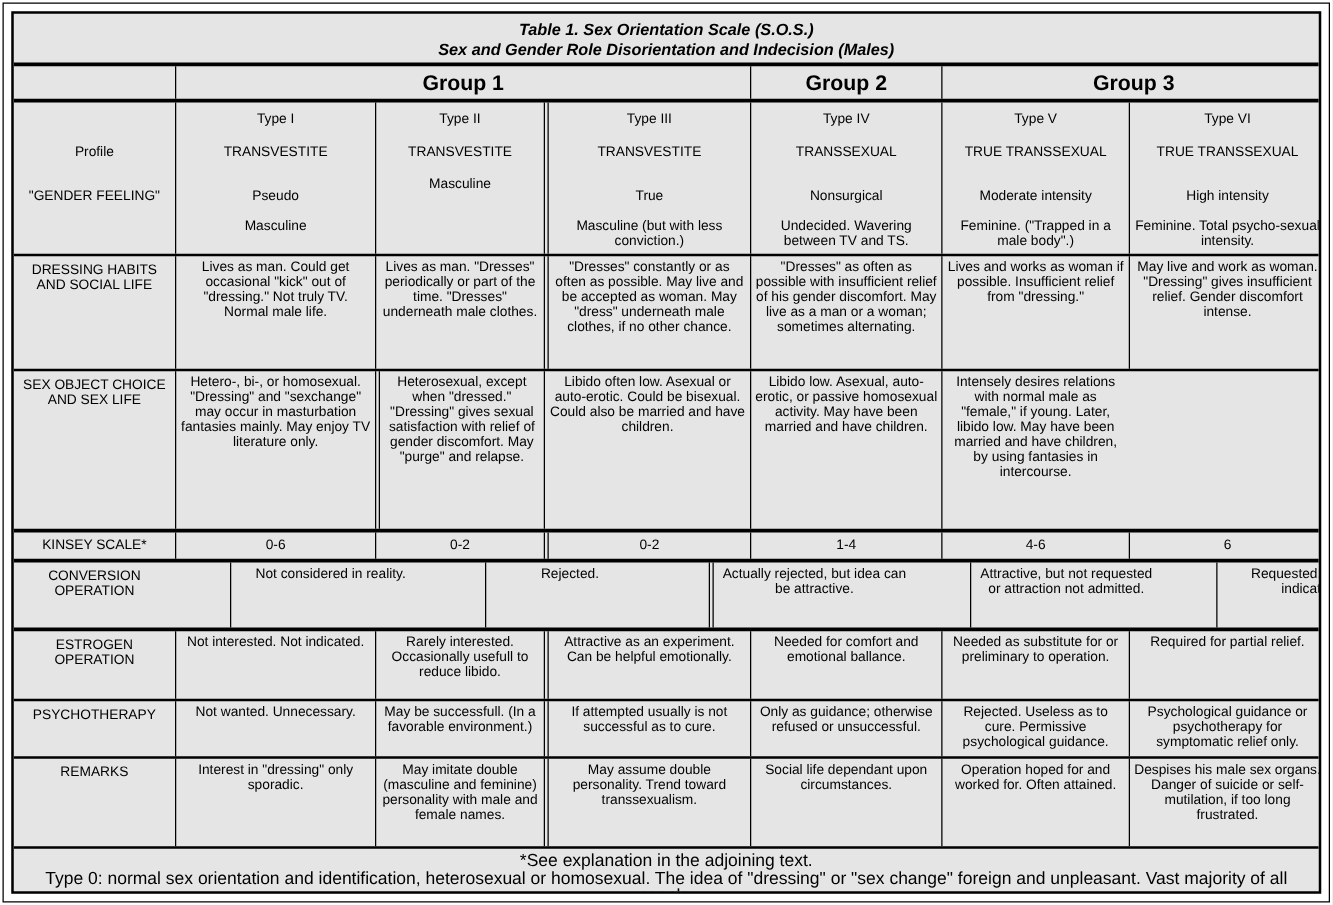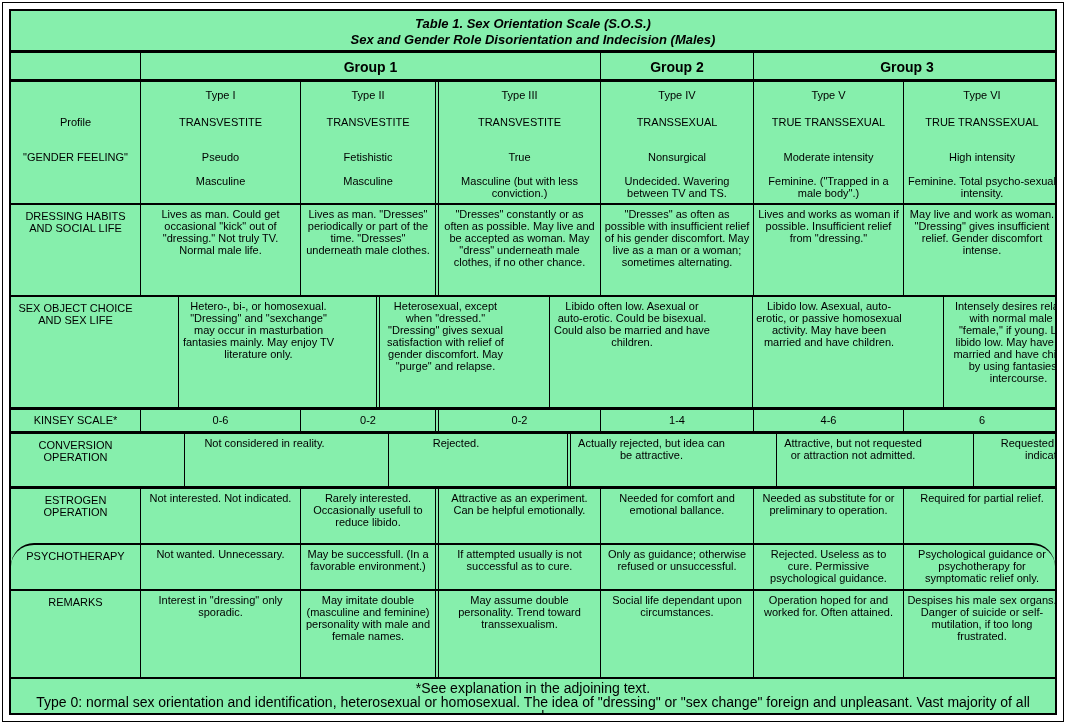--- a/index.html
+++ b/index.html
@@ -1,43 +1,43 @@
 <!DOCTYPE html>
 <html><head>
 <meta charset="utf-8">
 <style>
   html,body{margin:0;padding:0;background:#e8e8e8;}
   .page{position:relative;width:1066px;height:724px;background:#fff;
         font-family:"Liberation Sans","DejaVu Sans",sans-serif;color:#000;}
   .outer-frame{position:absolute;inset:2px;border:1px solid #000;}
-  .inner-frame{position:absolute;inset:6px;border:2px solid #000;display:flex;flex-direction:column;overflow:hidden;background:#86efac;}
+  .inner-frame{position:absolute;inset:6px;border:2px solid #000;display:flex;flex-direction:column;overflow:hidden;background:#e5e5e5;}
   .title-row{height:42px;box-sizing:border-box;border-bottom:3px solid #000;text-align:center;padding-top:5px;}
   .title-row div{font-size:13px;font-weight:bold;font-style:italic;line-height:16px;}
   .row{display:grid;grid-template-columns:129px 160px 135px 165px 153px 150px 157px;box-sizing:border-box;}
   .cell{border-left:1px solid #000;box-sizing:border-box;text-align:center;font-size:11px;line-height:12px;
         padding:3px 3px 0 3px;overflow:hidden;}
   .cell:first-child{border-left:none;}
   .cell.dbl{border-left:4px double #000;}
   .span3{grid-column:span 3;}
   .span2{grid-column:span 2;}
   .r-groups{height:29px;border-bottom:3px solid #000;}
-  .r-groups .cell{font-size:14px;font-weight:bold;padding-top:8px;}
+  .r-groups .cell{font-size:17px;font-weight:bold;padding-top:8px;}
   .r-profile{height:121px;}
   .pcol{display:flex;flex-direction:column;padding:0;}
   .ps1{height:26px;padding-top:7px;box-sizing:border-box;}
   .ps2{height:30px;padding-top:8px;box-sizing:border-box;}
   .ps3{height:34px;padding-top:13px;box-sizing:border-box;}
   .ps4{flex:1;padding:3px 3px 0 3px;box-sizing:border-box;}
   .r-dressing{height:92px;border-top:2px solid #000;}
-  .r-sexobject{height:112px;border-top:2px solid #000;gap:38px;}
+  .r-sexobject{height:128px;border-top:2px solid #000;}
   .r-kinsey{height:24px;border-top:3px solid #000;}
   .r-kinsey .cell{padding-top:4px;}
   .r-conversion{height:55px;border-top:3px solid #000;gap:44px;}
   .r-estrogen{height:57px;border-top:3px solid #000;}
-  .r-psycho{height:46px;border-top:2px solid #000;border-radius:23px;}
+  .r-psycho{height:46px;border-top:2px solid #000;}
   .r-remarks{flex:1;border-top:2px solid #000;}
   .footer{height:36px;box-sizing:border-box;border-top:2px solid #000;padding:2px 4px 0 4px;}
   .footer div{font-size:14px;line-height:14px;text-align:center;}
   .lblcell{padding-top:5px;}
 </style>
 </head>
 <body>
 
 <div class="page">
  <div class="outer-frame">
@@ -64,21 +64,20 @@
      </div>
      <div class="cell pcol">
        <div class="ps1">Type I</div>
        <div class="ps2">TRANSVESTITE</div>
        <div class="ps3">Pseudo</div>
        <div class="ps4">Masculine</div>
      </div>
      <div class="cell pcol">
        <div class="ps1">Type II</div>
        <div class="ps2">TRANSVESTITE</div>
-       <div class="ps3">Fetishistic</div>
        <div class="ps4">Masculine</div>
      </div>
      <div class="cell pcol dbl">
        <div class="ps1">Type III</div>
        <div class="ps2">TRANSVESTITE</div>
        <div class="ps3">True</div>
        <div class="ps4">Masculine (but with less conviction.)</div>
      </div>
      <div class="cell pcol">
        <div class="ps1">Type IV</div>

